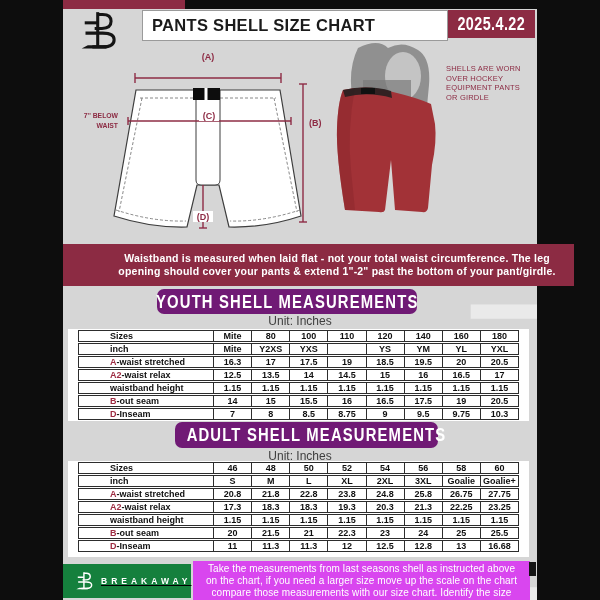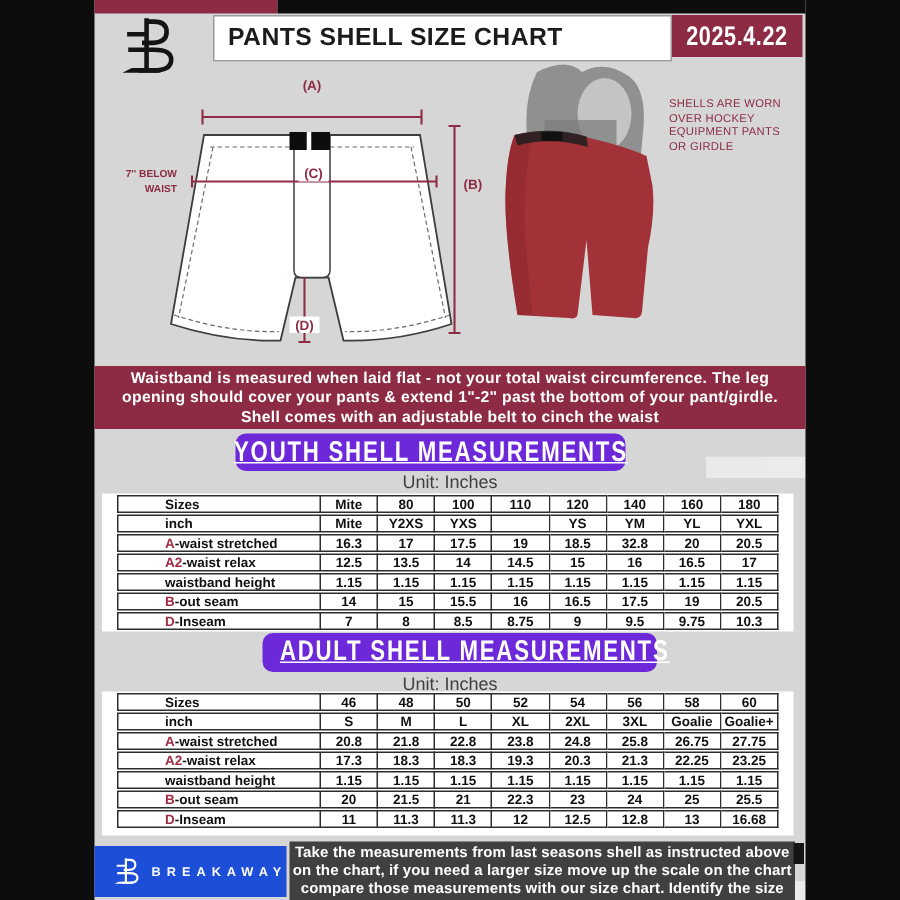--- a/index.html
+++ b/index.html
@@ -29,26 +29,26 @@
   .wm-clip{left:63px;top:0;width:474px;height:600px;overflow:hidden;pointer-events:none;}
   .wm{position:absolute;left:352px;top:288px;width:300px;height:330px;color:#ffffff;opacity:.5;}
   
   .diagram{left:63px;top:44px;width:270px;height:198px;}
   .photo{left:333px;top:40px;width:115px;height:198px;}
   .photo-note{left:446px;top:64px;width:92px;color:#8c2b43;font-size:7.5px;font-weight:normal;line-height:9.5px;letter-spacing:.2px;}
   
   .notice{
     left:63px;top:244px;width:474px;height:42px;background:#8c2b43;color:#fff;
     font-size:10.5px;font-weight:bold;text-align:center;line-height:13px;
-    display:flex;flex-direction:column;justify-content:center;letter-spacing:.2px;
+    display:flex;flex-direction:column;justify-content:center;letter-spacing:.2px;padding-left:37px;
   }
   
   .section-banner{
-    background:#6d28d9;border-radius:7px;color:#fff;
-    display:flex;align-items:center;justify-content:center;text-decoration:underline;
+    background:#701a75;border-radius:7px;color:#fff;
+    display:flex;align-items:center;justify-content:center;
   }
   .banner-youth{left:157px;top:289px;width:260px;height:25px;}
   .banner-adult{left:175px;top:422px;width:243px;height:26px;padding-left:20px;}
   .section-banner span{font-weight:bold;font-size:19px;letter-spacing:1.5px;transform:scaleX(.78);white-space:nowrap;}
   .unit-label{left:63px;width:474px;text-align:center;color:#3f3f3f;font-size:12px;}
   .unit-youth{top:314px;}
   .unit-adult{top:449px;}
   
   .table-panel{background:#ffffff;padding:0 10px;}
   .panel-youth{left:68px;top:329px;width:441px;height:92px;}
@@ -58,28 +58,28 @@
     width:441px;font-size:9px;font-weight:bold;color:#101010;
   }
   table.size-table td{
     background:#fff;height:10px;line-height:10px;text-align:center;padding:0;
     border-top:1px solid #2d2d2d;border-bottom:1px solid #2d2d2d;border-right:1px solid #2d2d2d;
   }
   table.size-table td.lbl{width:103px;text-align:left;padding-left:31px;border-left:1px solid #2d2d2d;}
   .pfx{color:#9e2c42;}
   
   .footer-black{
-    left:63px;top:564px;width:128px;height:34px;background:#1d4ed8;
-    display:flex;align-items:center;gap:7px;padding-left:13px;box-sizing:border-box;
+    left:63px;top:564px;width:128px;height:34px;background:#15803d;
+    display:flex;align-items:center;gap:7px;padding-left:13px;box-sizing:border-box;text-decoration:underline;
   }
   .logo-foot{width:18px;height:21px;color:#ffffff;flex:0 0 auto;}
   .brand-text{color:#fff;font-size:8.5px;font-weight:bold;letter-spacing:4px;white-space:nowrap;}
   .footer-maroon{
-    left:193px;top:561px;width:337px;height:39px;background:#404040;color:#fff;
-    font-size:10px;font-weight:bold;line-height:12px;text-align:center;
+    left:193px;top:561px;width:337px;height:39px;background:#d946ef;color:#fff;
+    font-size:10px;font-weight:normal;line-height:12px;text-align:center;
     display:flex;flex-direction:column;justify-content:center;letter-spacing:.1px;
   }
   .ribbon{left:529px;top:562px;width:7px;height:14px;background:#141414;}
   svg text{font-family:"Liberation Sans",sans-serif;}
 </style>
 </head>
 <body>
 
 <svg width="0" height="0" style="position:absolute">
   <symbol id="bkwy-logo" viewBox="0 0 100 110">
@@ -170,21 +170,20 @@
 <div class="abs photo-note">
     <div>SHELLS ARE WORN</div>
     <div>OVER HOCKEY</div>
     <div>EQUIPMENT PANTS</div>
     <div>OR GIRDLE</div>
   </div>
 
 <div class="abs notice">
     <div>Waistband is measured when laid flat - not your total waist circumference. The leg</div>
     <div>opening should cover your pants &amp; extend 1"-2" past the bottom of your pant/girdle.</div>
-    <div>Shell comes with an adjustable belt to cinch the waist</div>
   </div>
 
 <div class="abs section-banner banner-youth">
   <span>YOUTH SHELL MEASUREMENTS</span>
 </div>
 <div class="abs unit-label unit-youth">Unit: Inches</div>
 <div class="abs table-panel panel-youth">
   <table class="size-table">
     <tbody>
         <tr>
@@ -209,21 +208,21 @@
           <td>YL</td>
           <td>YXL</td>
         </tr>
         <tr>
           <td class="lbl"><span class="pfx">A</span>-waist stretched</td>
           <td>16.3</td>
           <td>17</td>
           <td>17.5</td>
           <td>19</td>
           <td>18.5</td>
-          <td>32.8</td>
+          <td>19.5</td>
           <td>20</td>
           <td>20.5</td>
         </tr>
         <tr>
           <td class="lbl"><span class="pfx">A2</span>-waist relax</td>
           <td>12.5</td>
           <td>13.5</td>
           <td>14</td>
           <td>14.5</td>
           <td>15</td>

